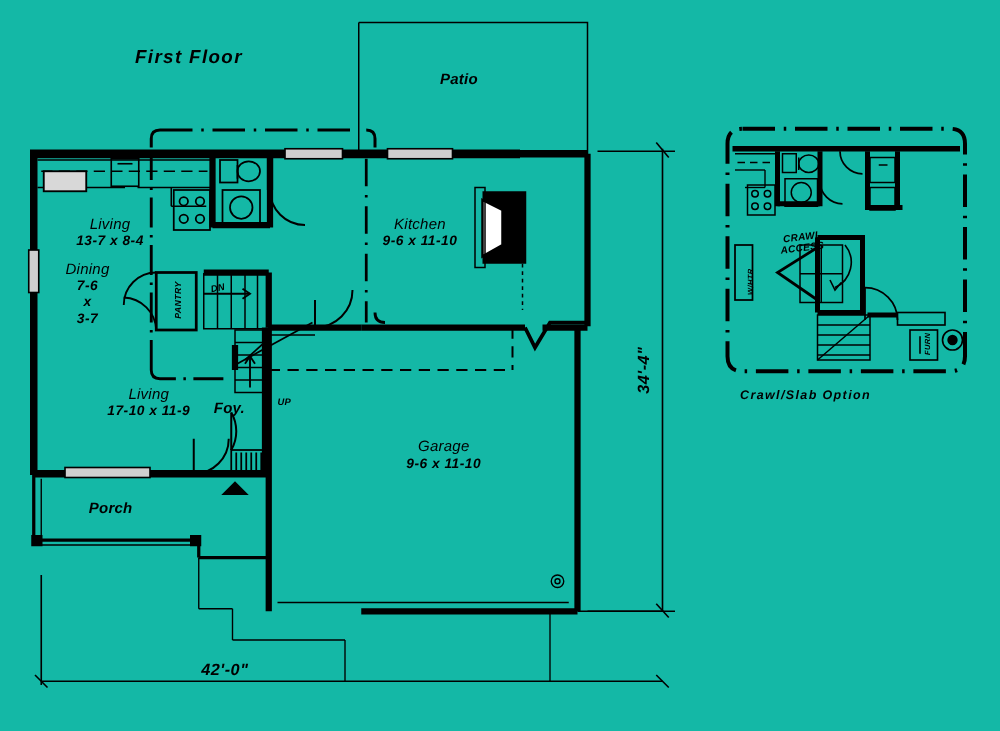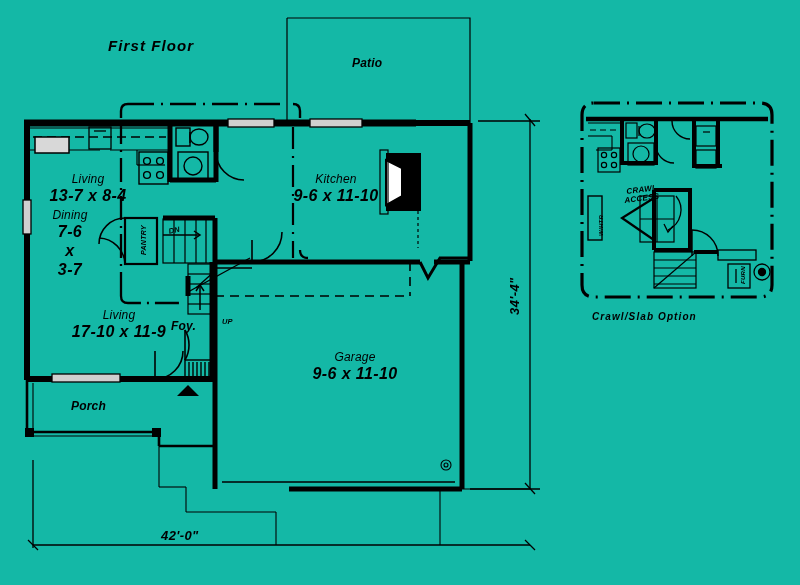--- a/index.html
+++ b/index.html
@@ -40,21 +40,21 @@
   }
   .title-lbl {
     font-size: 15px;
     letter-spacing: 1.1px;
   }
   .room-name {
     font-size: 12px;
     letter-spacing: 0.2px;
   }
   .room-dim {
-    font-size: 16px;
+    font-size: 11px;
     font-weight: bold;
     letter-spacing: 0.4px;
   }
   .dim-lbl {
     font-size: 13px;
     font-weight: bold;
     letter-spacing: 0.4px;
   }
   .dim-lbl-vert {
     font-size: 13px;

